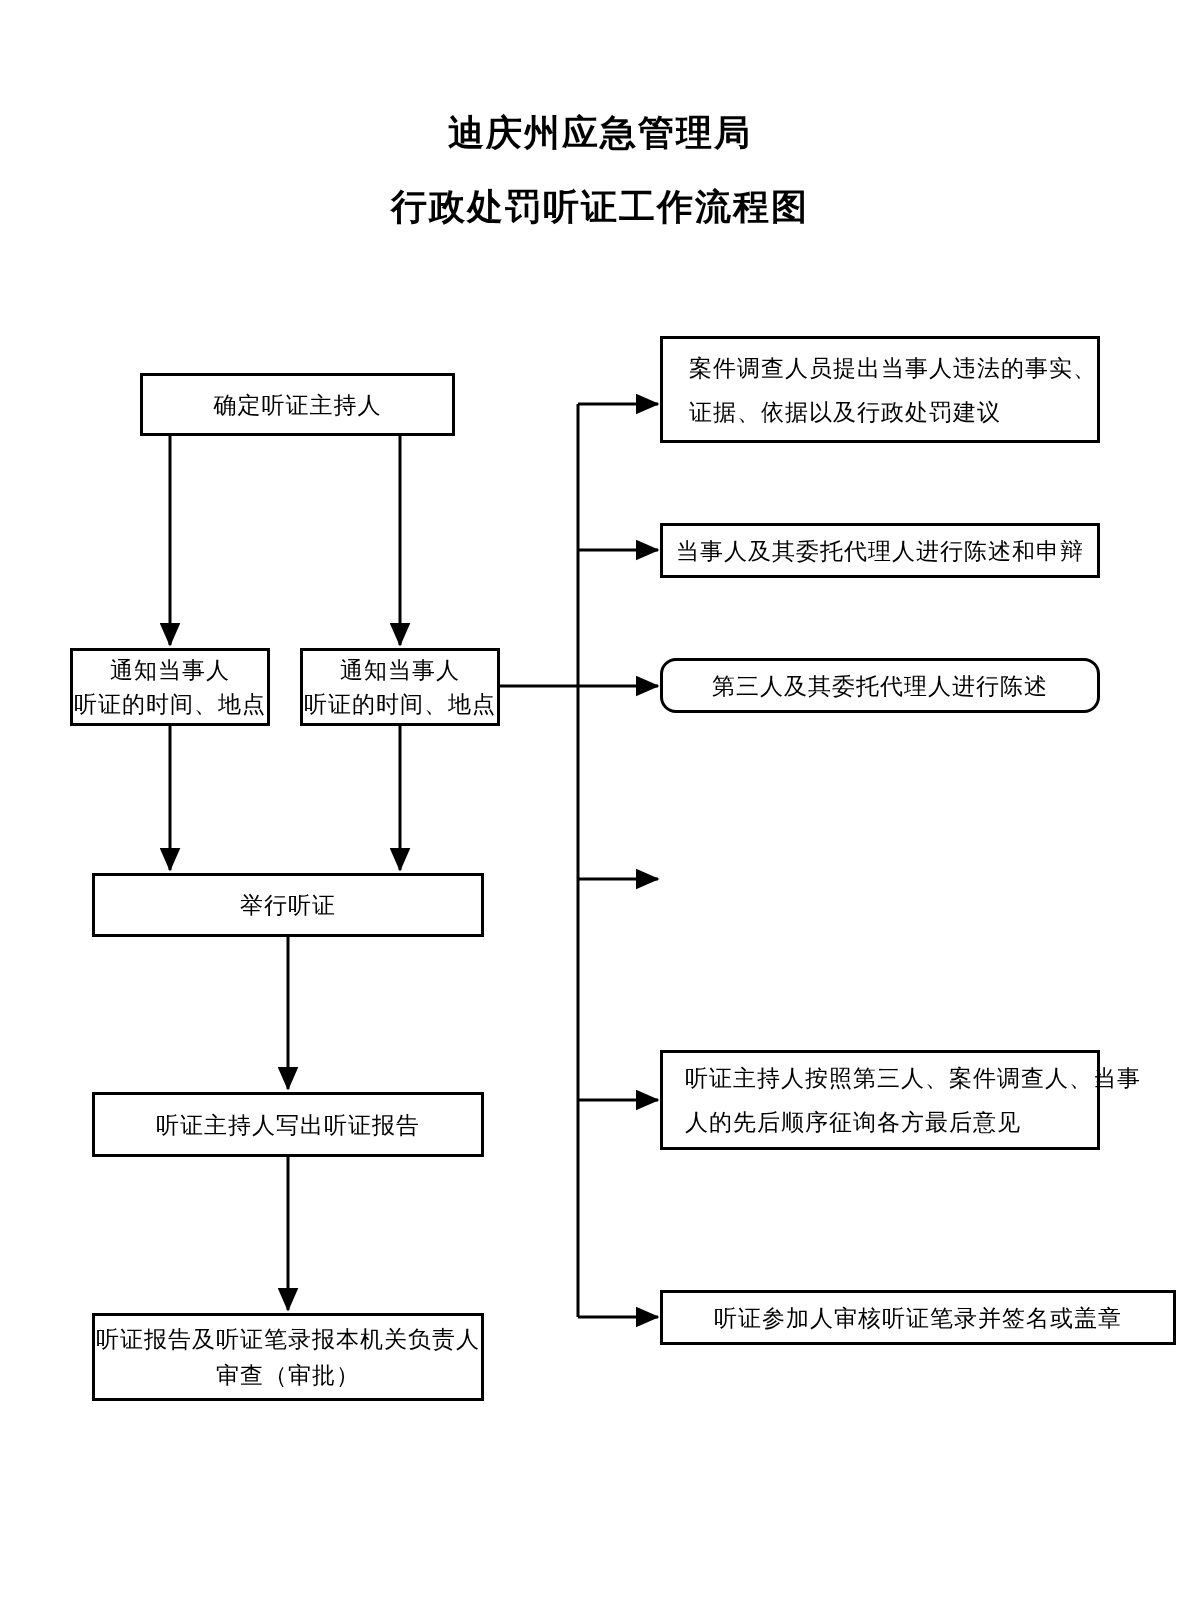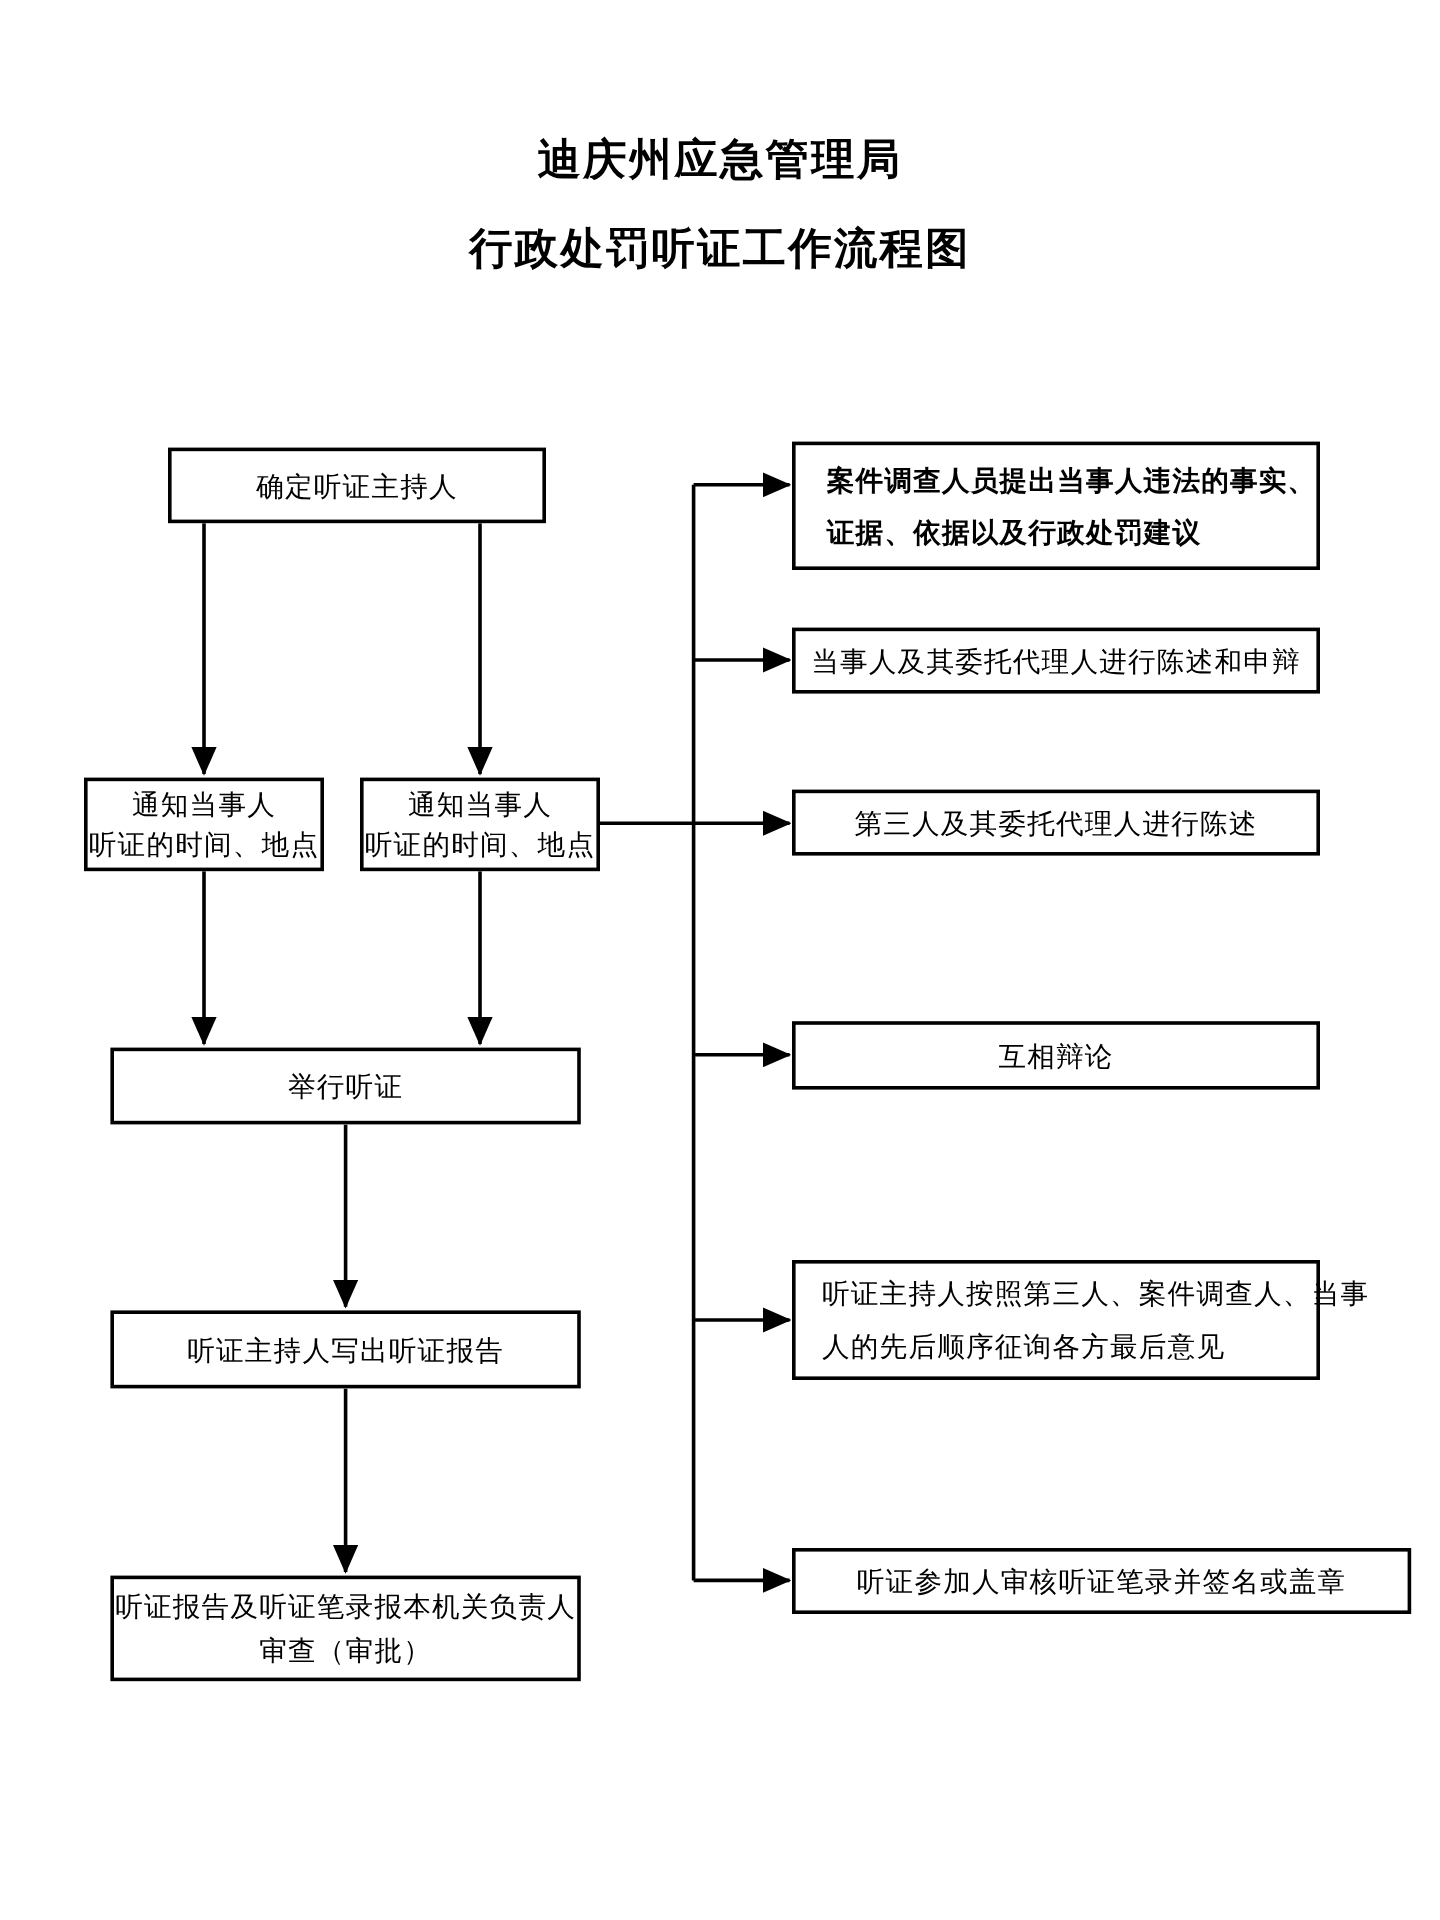--- a/index.html
+++ b/index.html
@@ -63,23 +63,23 @@
 
   
   #box-a  { left: 140px; top: 373px;  width: 315px; height: 63px; }
   #box-b1 { left: 70px;  top: 648px;  width: 200px; height: 78px; line-height: 34px; }
   #box-b2 { left: 300px; top: 648px;  width: 200px; height: 78px; line-height: 34px; }
   #box-c  { left: 92px;  top: 873px;  width: 392px; height: 64px; }
   #box-d  { left: 92px;  top: 1092px; width: 392px; height: 65px; }
   #box-e  { left: 92px;  top: 1313px; width: 392px; height: 88px; line-height: 36px; }
 
   
-  #box-r1 { left: 660px; top: 368px;  width: 440px; height: 107px; font-weight: bold; }
+  #box-r1 { left: 660px; top: 336px;  width: 440px; height: 107px; }
   #box-r2 { left: 660px; top: 523px;  width: 440px; height: 55px; }
-  #box-r3 { left: 660px; top: 658px;  width: 440px; height: 55px; }
+  #box-r3 { left: 660px; top: 658px;  width: 440px; height: 55px; border-radius: 16px; }
   #box-r4 { left: 660px; top: 851px;  width: 440px; height: 57px; }
   #box-r5 { left: 660px; top: 1050px; width: 440px; height: 100px; padding-left: 22px; }
   #box-r6 { left: 660px; top: 1290px; width: 516px; height: 55px; }
 </style>
 </head>
 <body>
 
 <div class="canvas">
 
   <div class="title">
@@ -142,23 +142,20 @@
   </div>
 
   <div class="node" id="box-r2">
     <div class="line">当事人及其委托代理人进行陈述和申辩</div>
   </div>
 
   <div class="node" id="box-r3">
     <div class="line">第三人及其委托代理人进行陈述</div>
   </div>
 
-  <div class="node" id="box-r4">
-    <div class="line">互相辩论</div>
-  </div>
 
   <div class="node left-text" id="box-r5">
     <div class="line">听证主持人按照第三人、案件调查人、当事</div>
     <div class="line">人的先后顺序征询各方最后意见</div>
   </div>
 
   <div class="node" id="box-r6">
     <div class="line">听证参加人审核听证笔录并签名或盖章</div>
   </div>
 

